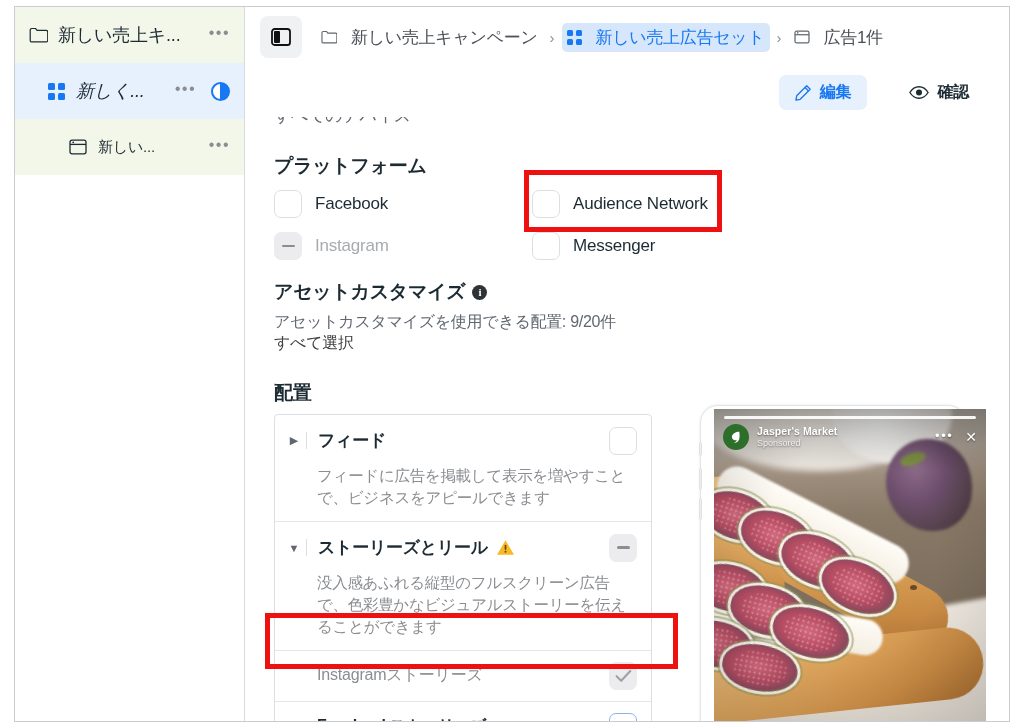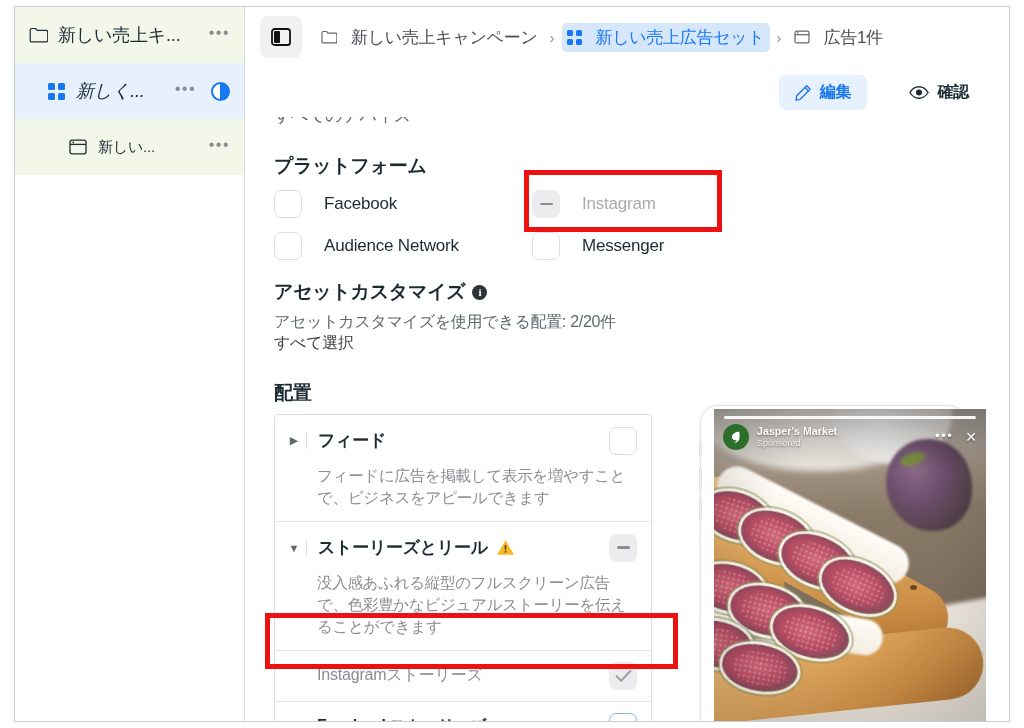--- a/index.html
+++ b/index.html
@@ -208,21 +208,21 @@
   
   .platform-grid {
     display: grid;
     grid-template-columns: 258px 258px;
     row-gap: 8px;
     margin-top: 4px;
   }
   .cbrow {
     display: flex;
     align-items: center;
-    gap: 22px;
+    gap: 13px;
     height: 34px;
     cursor: pointer;
   }
   .cbrow .lbl {
     font-size: 17px;
     color: #1c2b33;
     letter-spacing: -0.2px;
   }
   .cbrow .lbl.muted { color: #a8abaf; }
 
@@ -631,38 +631,38 @@
       <div class="sec-title">
         <span>プラットフォーム</span>
       </div>
 
       <div class="platform-grid">
         <div class="cbrow">
           <span class="cbox"></span>
           <span class="lbl">Facebook</span>
         </div>
         <div class="cbrow">
+          <span class="cbox"></span>
+          <span class="lbl">Audience Network</span>
+        </div>
+        <div class="cbrow">
           <span class="cbox indeterminate"></span>
           <span class="lbl muted">Instagram</span>
         </div>
         <div class="cbrow">
           <span class="cbox"></span>
-          <span class="lbl">Audience Network</span>
-        </div>
-        <div class="cbrow">
-          <span class="cbox"></span>
           <span class="lbl">Messenger</span>
         </div>
       </div>
 
       <div class="sec-title" style="margin-bottom:6px;">
         <span>アセットカスタマイズ</span>
         <span class="info-dot">i</span>
       </div>
-      <div class="helper">アセットカスタマイズを使用できる配置: 2/20件</div>
+      <div class="helper">アセットカスタマイズを使用できる配置: 9/20件</div>
       <div class="link">すべて選択</div>
 
       <div class="sec-title" style="margin-top:26px;margin-bottom:4px;">
         <span>配置</span>
       </div>
 
       <div class="placements">
 
         <div class="pl-group">
           <div class="pl-head">

